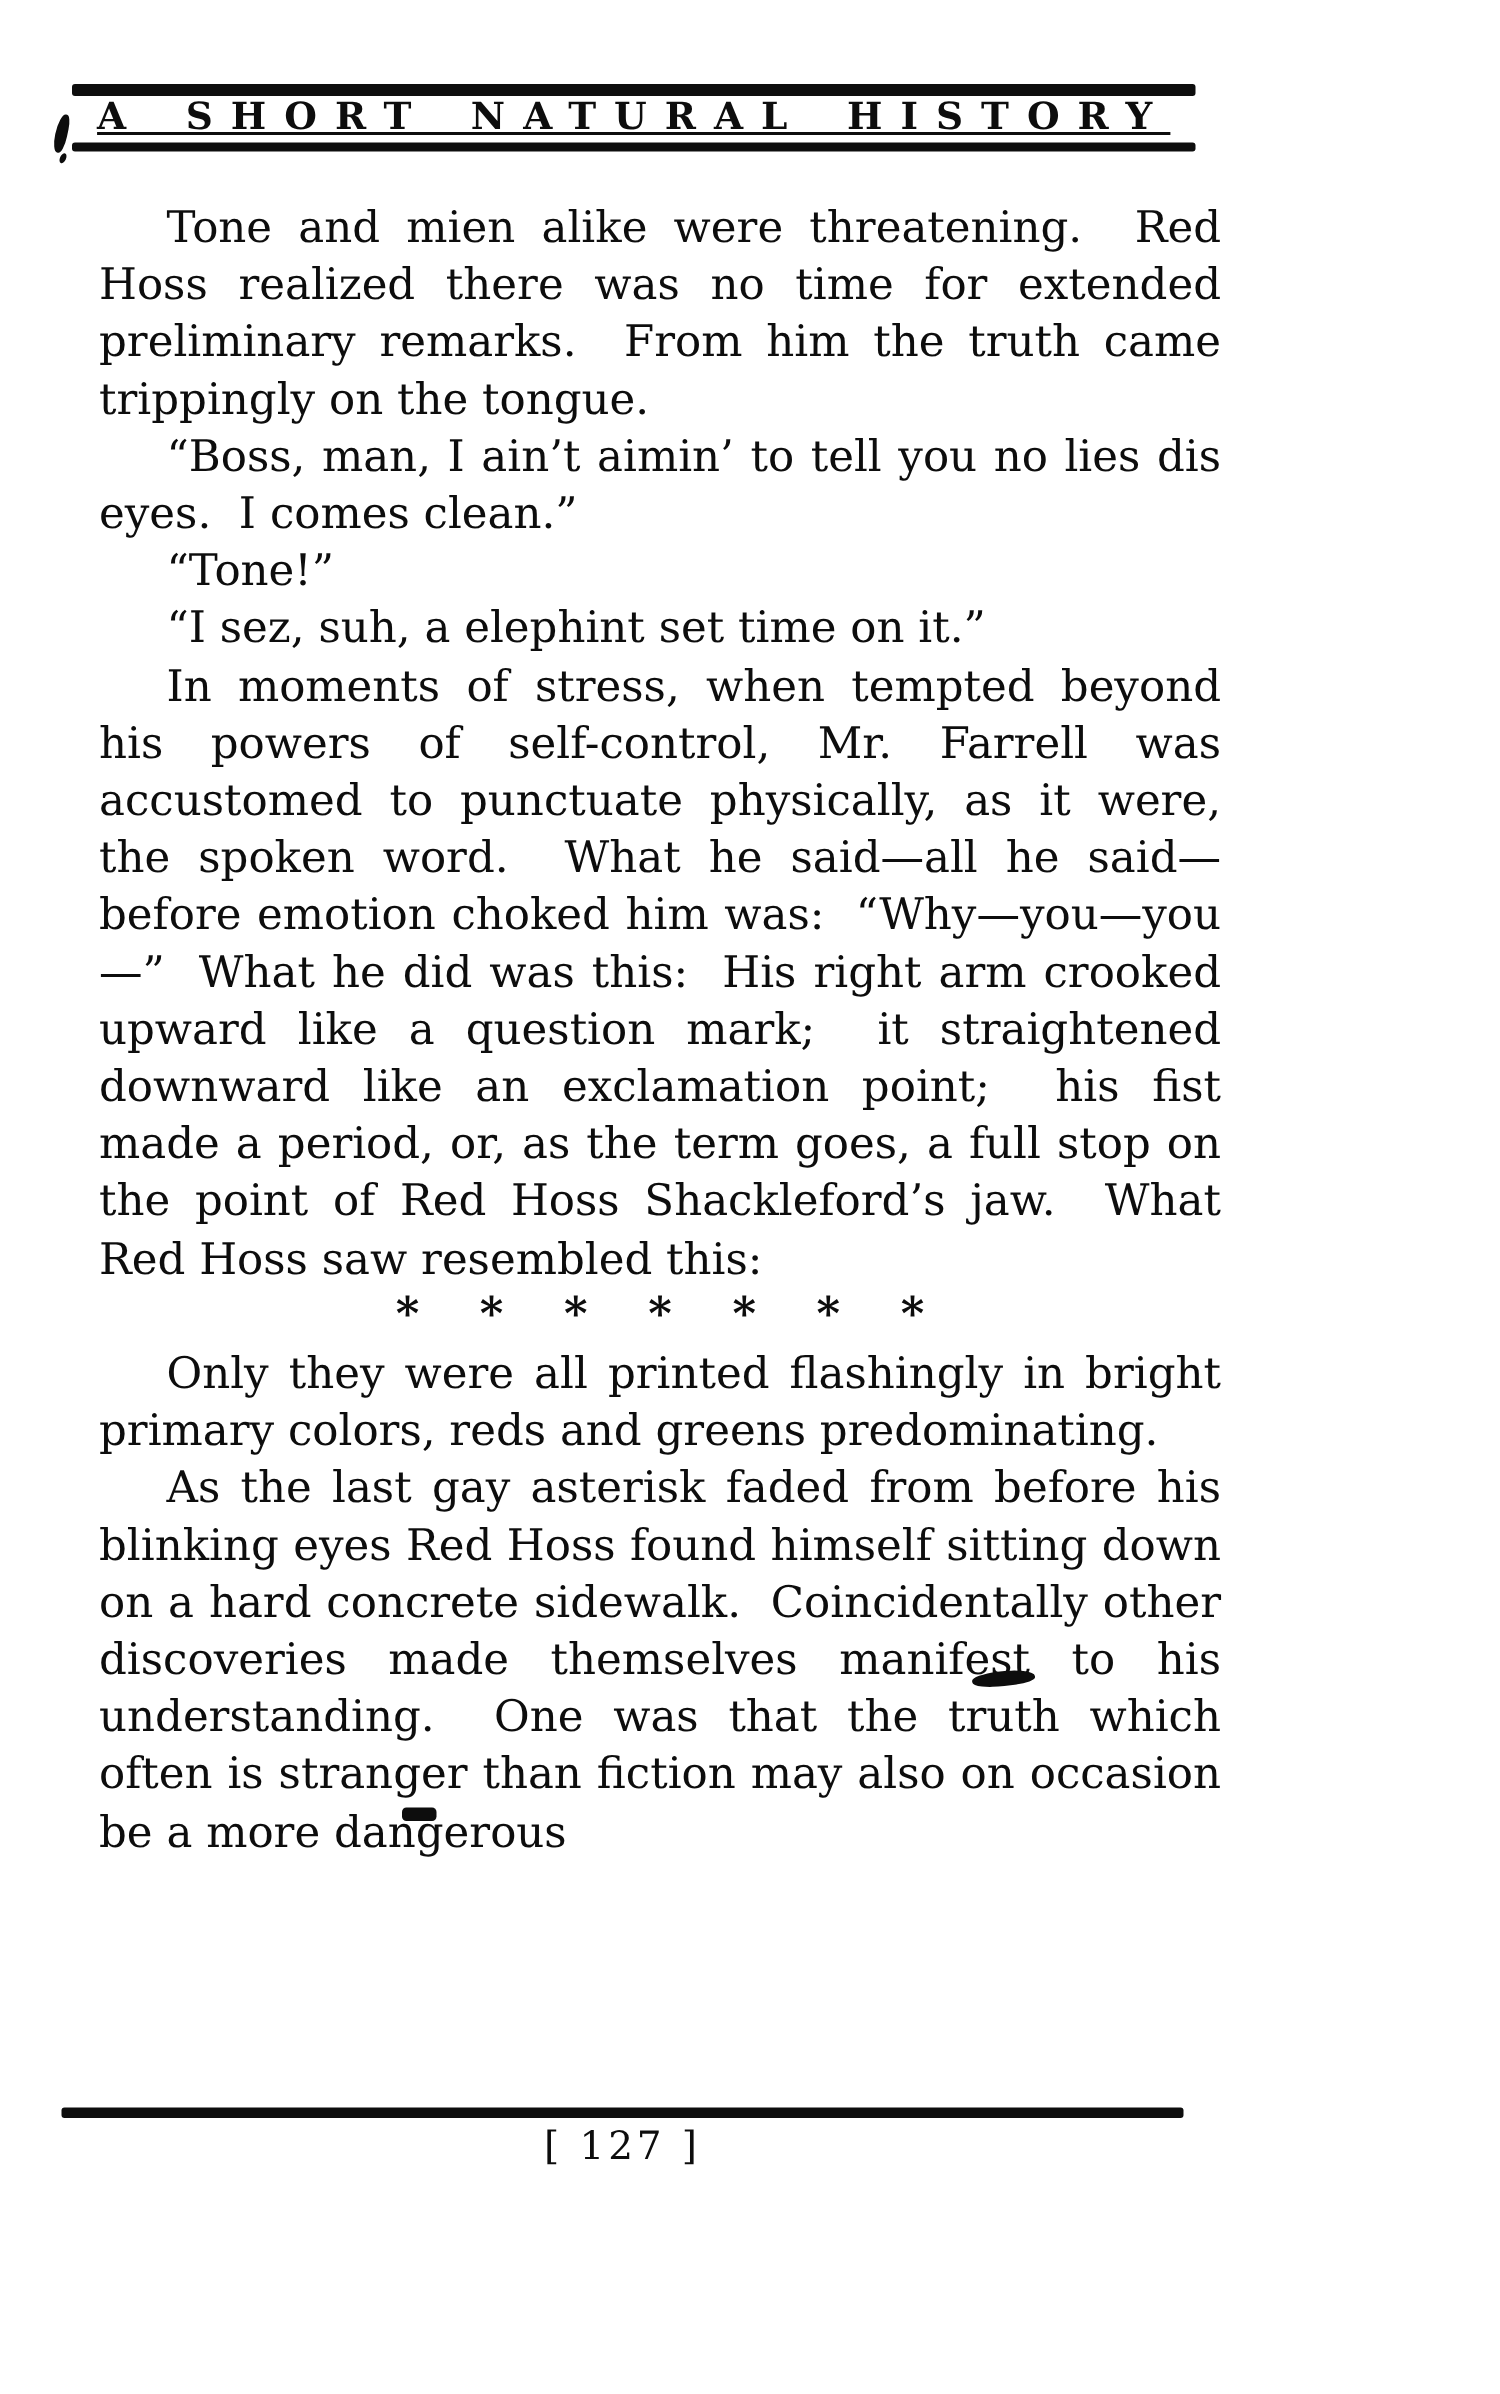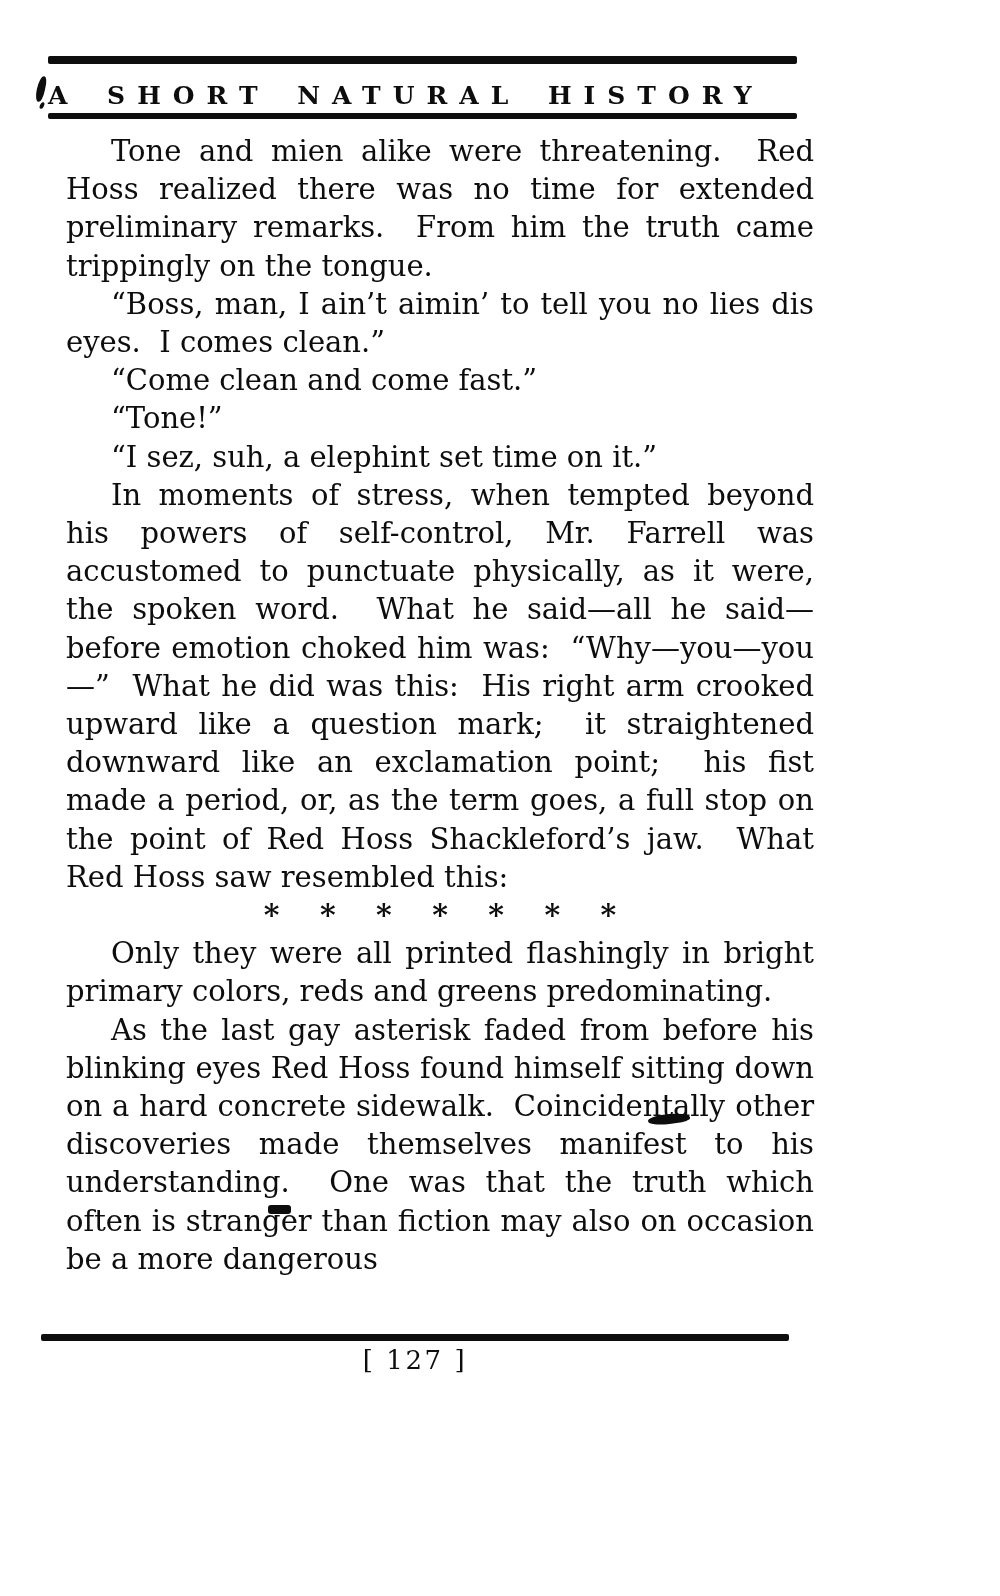--- a/index.html
+++ b/index.html
@@ -25,28 +25,29 @@
     width: 749px;
   }
   .rule {
     background: #0e0e0e;
   }
   .rule-top {
     height: 8px;
     border-radius: 2px;
   }
   .header-title {
-    text-align: left;
+    text-align: center;
     font-size: 25px;
     font-weight: bold;
     line-height: 27px;
-    padding: 18px 0 4px 0;
+    padding: 0 0 4px 0;
     letter-spacing: 0.48em;
     word-spacing: 0.28em;
     white-space: nowrap;
+    text-decoration: underline;
   }
   .rule-bottom {
     height: 6px;
     border-radius: 2px;
   }
 
   
   .body-text {
     position: absolute;
     left: 41px;
@@ -68,21 +69,21 @@
     word-spacing: 30px;
     font-size: 30px;
     line-height: 38.2px;
     font-weight: bold;
   }
 
   
   .page-footer {
     position: absolute;
     left: 41px;
-    top: 1334px;
+    top: 1405px;
     width: 748px;
   }
   .footer-rule {
     height: 7px;
     border-radius: 2px;
   }
   .page-number {
     text-align: center;
     font-size: 26px;
     margin-top: 4px;
@@ -136,21 +137,20 @@
 
   <header class="running-header">
     <div class="rule rule-top"></div>
     <div class="header-title">A SHORT NATURAL HISTORY</div>
     <div class="rule rule-bottom"></div>
   </header>
 
   <main class="body-text">
     <p class="para">Tone and mien alike were threatening.  Red Hoss realized there was no time for extended preliminary remarks.  From him the truth came trippingly on the tongue.</p>
     <p class="para">“Boss, man, I ain’t aimin’ to tell you no lies dis eyes.  I comes clean.”</p>
-    <p class="para">“Come clean and come fast.”</p>
     <p class="para">“Tone!”</p>
     <p class="para">“I sez, suh, a elephint set time on it.”</p>
     <p class="para">In moments of stress, when tempted beyond his powers of self-control, Mr. Farrell was accustomed to punctuate physically, as it were, the spoken word.  What he said—all he said—before emotion choked him was:  “Why—you—you—”  What he did was this:  His right arm crooked upward like a question mark;  it straightened downward like an exclamation point;  his fist made a period, or, as the term goes, a full stop on the point of Red Hoss Shackleford’s jaw.  What Red Hoss saw resembled this:</p>
     <div class="asterisk-row">* * * * * * *</div>
     <p class="para">Only they were all printed flashingly in bright primary colors, reds and greens predominating.</p>
     <p class="para">As the last gay asterisk faded from before his blinking eyes Red Hoss found himself sitting down on a hard concrete sidewalk.  Coincidentally other discoveries made themselves manifest to his understanding.  One was that the truth which often is stranger than fiction may also on occasion be a more dangerous</p>
   </main>
 
   <div class="ink-artifact artifact-from-smudge"></div>
   <div class="ink-artifact artifact-underscore"></div>

